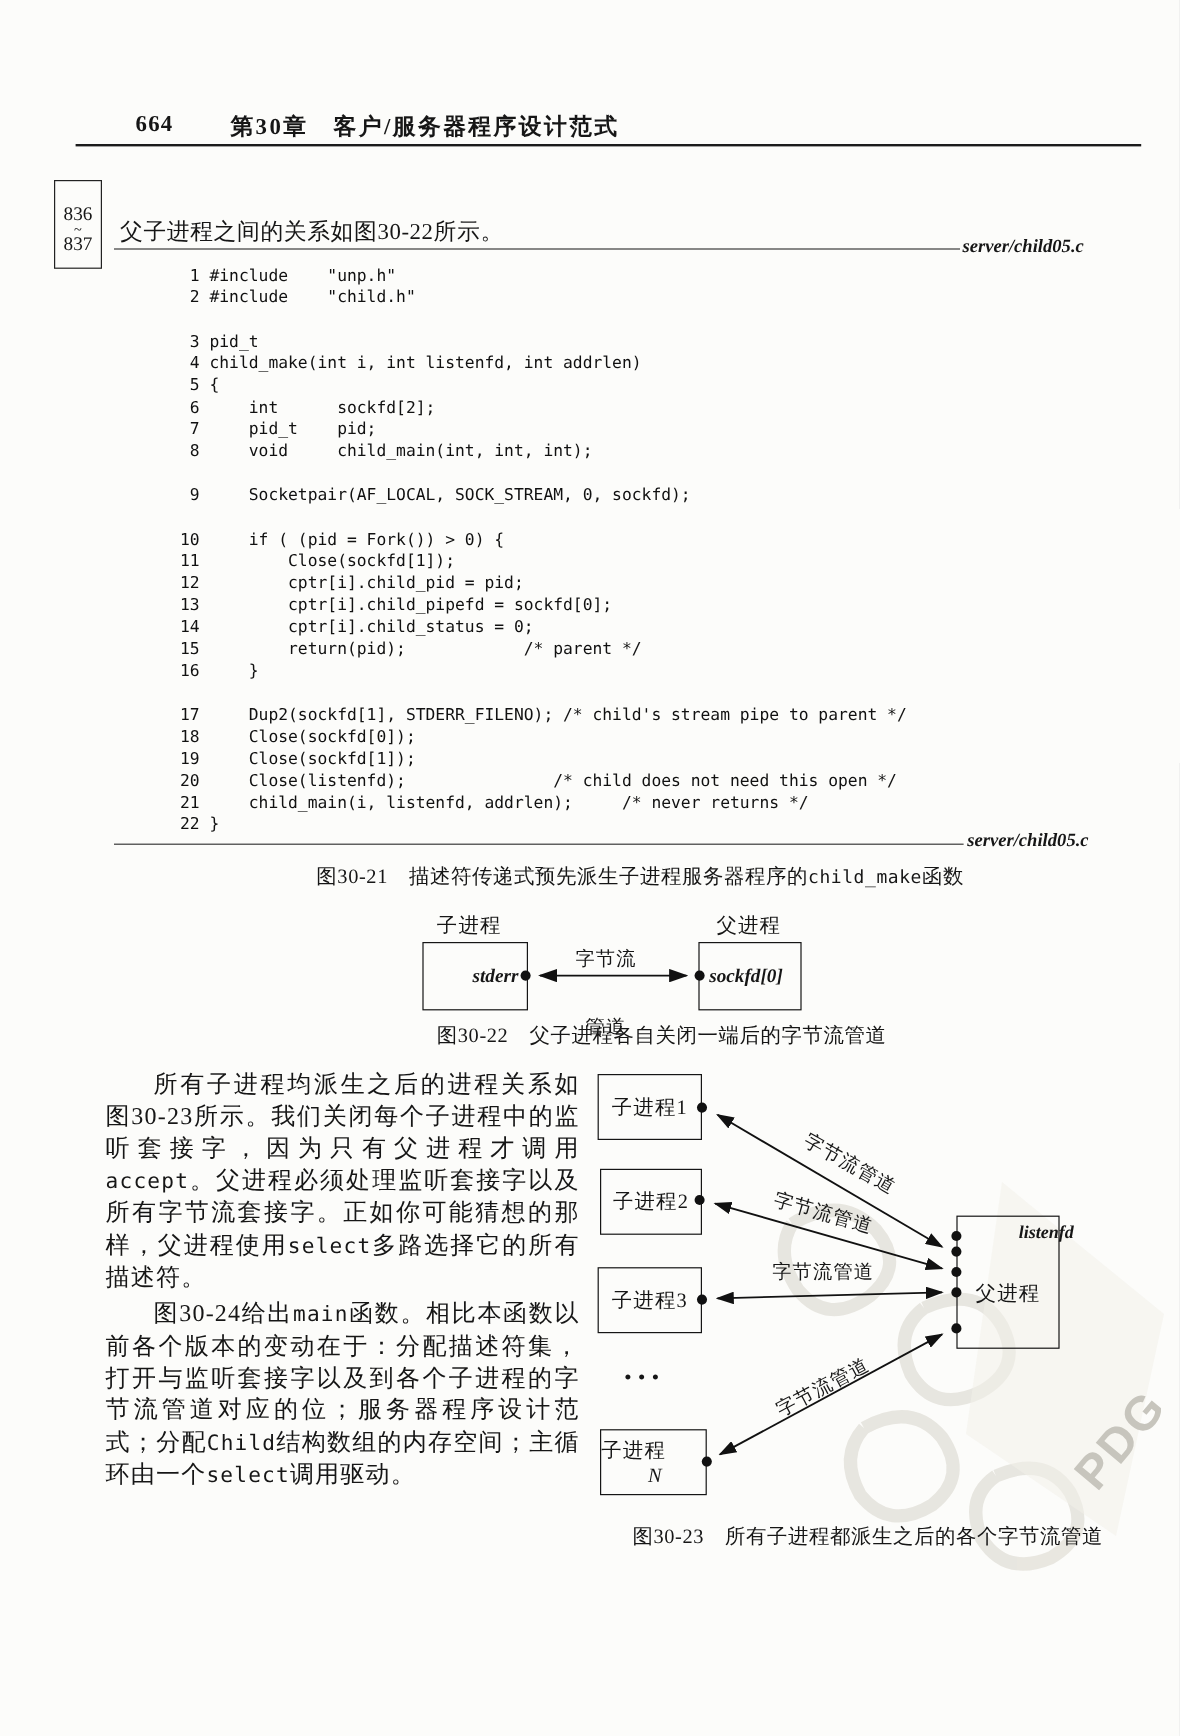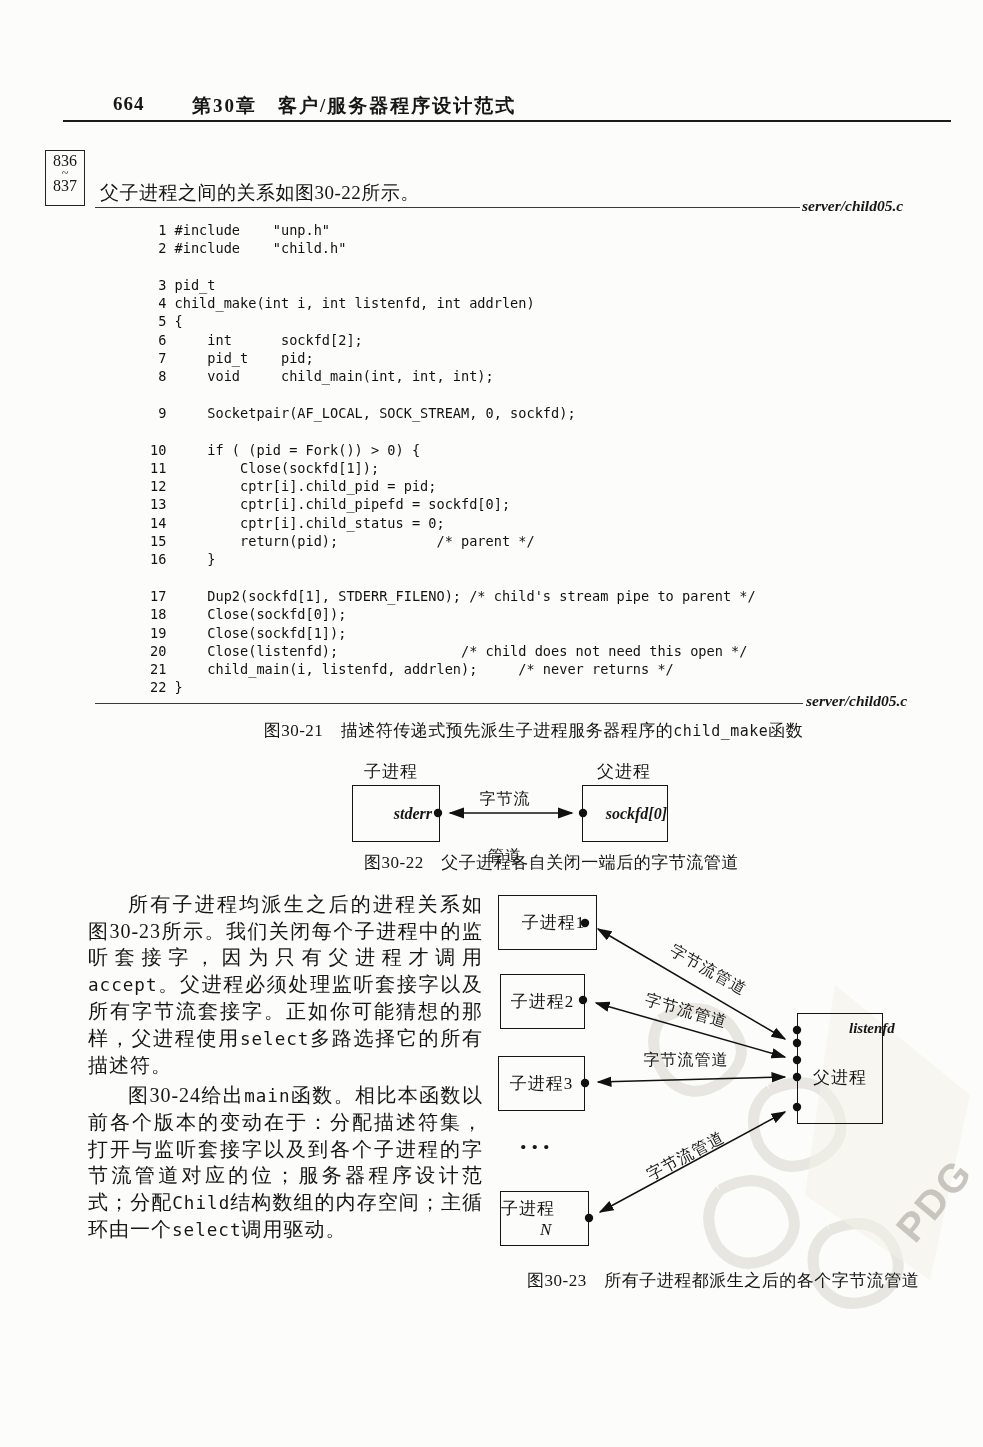--- a/index.html
+++ b/index.html
@@ -6,21 +6,21 @@
   .page{position:relative;width:983px;height:1447px;background:#fcfcfa;
         font-family:"Liberation Serif",serif;color:#161616;overflow:hidden;margin:0 auto;}
   .abs{position:absolute;}
   .mono-inline{font-family:"DejaVu Sans Mono",monospace;font-size:0.88em;}
   
   .page-num{left:113px;top:93px;font-size:19px;font-weight:bold;letter-spacing:1px;}
   .chapter{left:192px;top:93px;font-size:19px;font-weight:bold;letter-spacing:2px;}
   .header-rule{left:63px;top:120px;width:888px;height:0;border-top:2px solid #1b1b1b;}
   
   .margin-box{left:45px;top:150px;width:38px;height:52px;border:1.5px solid #222;
-              text-align:center;font-size:16px;line-height:16px;padding-top:2px;}
+              text-align:center;font-size:16px;line-height:16px;padding-top:20px;}
   .margin-box .tilde{font-size:12px;line-height:9px;display:block;}
   
   .intro-line1{left:100px;top:150px;font-size:19px;white-space:nowrap;letter-spacing:0.5px;}
   .intro-line2{left:100px;top:180px;font-size:19px;white-space:nowrap;letter-spacing:0.5px;}
   
   .src-rule{height:0;border-top:1.5px solid #3a3a3a;}
   .src-label{font-style:italic;font-weight:bold;font-size:15.5px;font-family:"Liberation Serif",serif;}
   
   .code{left:150px;top:221px;font-family:"DejaVu Sans Mono",monospace;font-size:13.6px;
         line-height:18.3px;white-space:pre;margin:0;color:#111;}
@@ -90,21 +90,21 @@
 
   <div class="abs fig-caption" style="left:0;top:719px;width:983px;text-align:center;"><span>图30-21　描述符传递式预先派生子进程服务器程序的</span><span class="mono-inline">child_make</span><span>函数</span></div>
 
   <div class="abs" style="left:300px;top:758px;width:400px;height:92px;">
     <div class="flabel" style="left:64px;top:2px;">子进程</div>
     <div class="flabel" style="left:297px;top:2px;">父进程</div>
 
     <div class="fbox" style="left:52px;top:27px;width:86px;height:55px;justify-content:flex-end;">
       <span class="ital" style="font-size:16px;margin-right:7px;">stderr</span>
     </div>
-    <div class="fbox" style="left:282px;top:27px;width:84px;height:55px;justify-content:flex-end;">
+    <div class="fbox" style="left:282px;top:27px;width:84px;height:55px;justify-content:flex-start;">
       <span class="ital" style="font-size:16px;margin-left:8px;">sockfd[0]</span>
     </div>
 
     <svg width="400" height="92">
       <defs>
         <marker id="ah22" viewBox="0 0 10 7" refX="9" refY="3.5" markerWidth="10" markerHeight="7" orient="auto-start-reverse">
           <path d="M0,0 L10,3.5 L0,7 z" fill="#111"></path>
         </marker>
       </defs>
       <line x1="150" y1="55" x2="272" y2="55" stroke="#111" stroke-width="1.6" marker-start="url(#ah22)" marker-end="url(#ah22)"></line>
@@ -129,21 +129,21 @@
       <path d="M170,110 q45,-20 65,15 q18,35 -18,55 q-38,18 -58,-15 q-15,-35 11,-55"></path>
       <path d="M120,210 q40,-22 65,8 q22,32 -8,56 q-36,22 -60,-8 q-18,-32 3,-56"></path>
       <path d="M230,250 q42,-18 62,14 q18,34 -16,54 q-38,16 -58,-16 q-14,-34 12,-52"></path>
     </g>
     <polygon points="235,5 370,115 330,300 205,215" fill="#f2f0ea" opacity="0.55"></polygon>
   </svg>
   <div class="abs wm-pdg" style="left:888px;top:1178px;">PDG</div>
 
   <div class="abs" style="left:488px;top:888px;width:480px;height:380px;">
 
-    <div class="fbox" style="left:10px;top:7px;width:85px;height:53px;padding-left:12px;">
+    <div class="fbox" style="left:10px;top:7px;width:85px;height:53px;">
       <span>子进程1</span>
     </div>
     <div class="fbox" style="left:12px;top:86px;width:83px;height:53px;">
       <span>子进程2</span>
     </div>
     <div class="fbox" style="left:10px;top:168px;width:85px;height:53px;">
       <span>子进程3</span>
     </div>
 
     <div class="abs" style="left:32px;top:238px;font-size:26px;letter-spacing:5px;font-weight:bold;">...</div>

